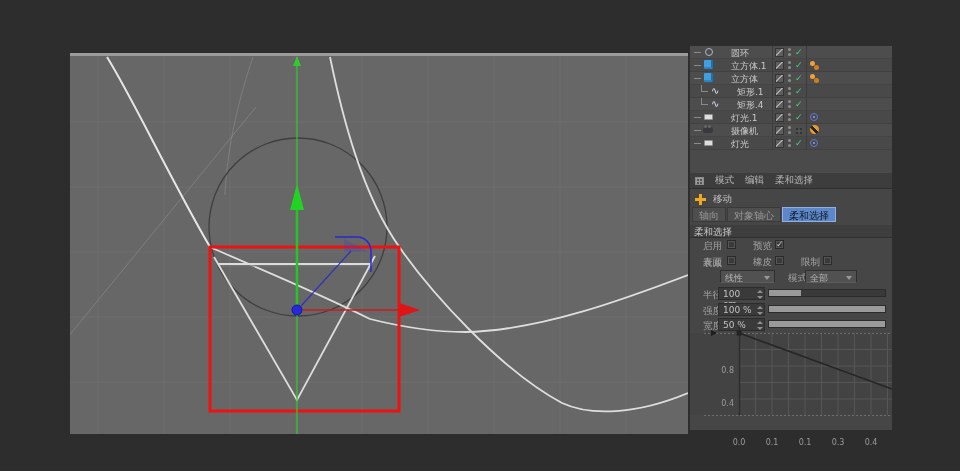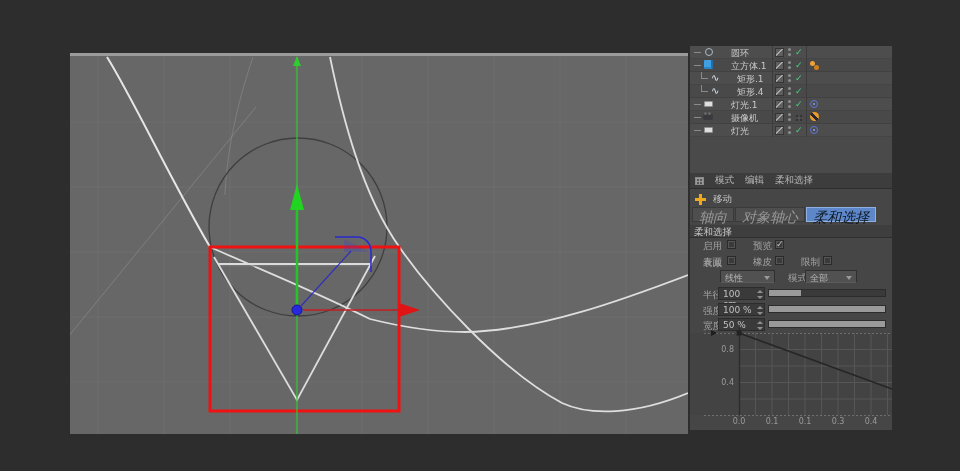--- a/index.html
+++ b/index.html
@@ -62,22 +62,22 @@
                 padding-left:5px; color:#b8b8b8; }
   .menugrid { width:9px; height:8px; background:#555;
               background-image:linear-gradient(#9a9a9a 1px, transparent 1px),
                                linear-gradient(90deg,#9a9a9a 1px, transparent 1px);
               background-size:3px 3px; border:1px solid #8a8a8a; }
   #am-toolrow { position:absolute; left:5px; top:20px; display:flex; align-items:center; gap:7px; color:#c4c4c4; }
   .move-cross { position:relative; width:11px; height:11px; }
   .move-cross::before { content:""; position:absolute; left:0; top:4px; width:11px; height:3px; background:#f0a81c; }
   .move-cross::after  { content:""; position:absolute; left:4px; top:0; width:3px; height:11px; background:#f0a81c; }
   #am-tabs { position:absolute; left:2px; top:34px; display:flex; gap:1px; }
-  .tabbtn { height:15px; padding:1px 6px 0; font-size:14px; background:#4e4e4e; color:#979797;
-            border:1px solid #3a3a3a;font-style:italic; }
+  .tabbtn { height:15px; padding:1px 6px 0; font-size:10px; background:#4e4e4e; color:#979797;
+            border:1px solid #3a3a3a; }
   .tabbtn.sel { background:#5d87c9; color:#0e1620; border:1px solid #8fb0e0; }
   #am-section { position:absolute; left:0; top:52px; width:202px; height:13px; background:#3e3e3e;
                 border-bottom:1px solid #2f2f2f; color:#cccccc; padding:1px 0 0 4px; }
   .cb { position:absolute; width:9px; height:9px; background:#3a3a3a; border:1px solid #2a2a2a;
         box-shadow:inset 0 0 0 1px #555; }
   .cb.checked::after { content:"✓"; position:absolute; left:0px; top:-2px; color:#c8c8c8;
                        font-size:9px; font-weight:bold; }
   .plabel { position:absolute; color:#a2a2a2; }
   .dd { position:absolute; height:13px; background:#515151; border:1px solid #2f2f2f;
         border-bottom-color:#5c5c5c; color:#b5b5b5; font-size:9px; padding:1px 4px 0; }
@@ -88,21 +88,21 @@
   .spin { position:absolute; right:2px; top:2px; width:5px; height:9px; }
   .spin::before { content:""; position:absolute; top:0; left:0; border-left:3px solid transparent;
                   border-right:3px solid transparent; border-bottom:3px solid #909090; }
   .spin::after  { content:""; position:absolute; bottom:0; left:0; border-left:3px solid transparent;
                   border-right:3px solid transparent; border-top:3px solid #909090; }
   .slider { position:absolute; height:8px; top:2px; background:#3a3a3a; border:1px solid #2c2c2c; }
   .slider .fill { height:100%; background:#9a9a9a; }
 
   
   #graph { position:absolute; left:0; top:160px; width:202px; height:97px; }
-  .gtick { position:absolute; color:#9a9a9a; font-size:8px; width:20px; text-align:center; }
+  .gtick { position:absolute; color:#9a9a9a; font-size:8px; width:20px; text-align:center;margin-top:21px; }
   .gtick.yy { text-align:right; }
 </style>
 </head>
 <body>
 
 <div id="viewport">
   <svg width="618" height="381" style="position:absolute;left:0;top:0;overflow:visible">
 
     <g stroke="#6f6f6f" stroke-width="1">
       <line x1="28" y1="0" x2="28" y2="381"></line>
@@ -162,20 +162,31 @@
     <span class="col-sep" style="left:82px"></span>
     <span class="slashbox"></span>
     <span class="visdots"></span>
     <span class="check"></span>
     <span class="col-sep" style="left:116px"></span>
   </div>
   <div class="om-row">
     <span class="tree-dash"></span>
     <span class="om-ic ic-cube" style="left:14px"></span>
     <span class="lbl" style="left:29px">立方体.1</span>
+    <span class="col-sep" style="left:82px"></span>
+    <span class="slashbox"></span>
+    <span class="visdots"></span>
+    <span class="check"></span>
+    <span class="col-sep" style="left:116px"></span>
+    <span class="tag tag-phong"></span>
+  </div>
+  <div class="om-row">
+    <span class="tree-dash"></span>
+    <span class="om-ic ic-cube" style="left:14px"></span>
+    <span class="lbl" style="left:29px">立方体</span>
     <span class="col-sep" style="left:82px"></span>
     <span class="slashbox"></span>
     <span class="visdots"></span>
     <span class="check"></span>
     <span class="col-sep" style="left:116px"></span>
     <span class="tag tag-phong"></span>
   </div>
   <div class="om-row">
     <span class="tree-elbow"></span>
     <span class="om-ic ic-spline" style="left:21px">∿</span>

